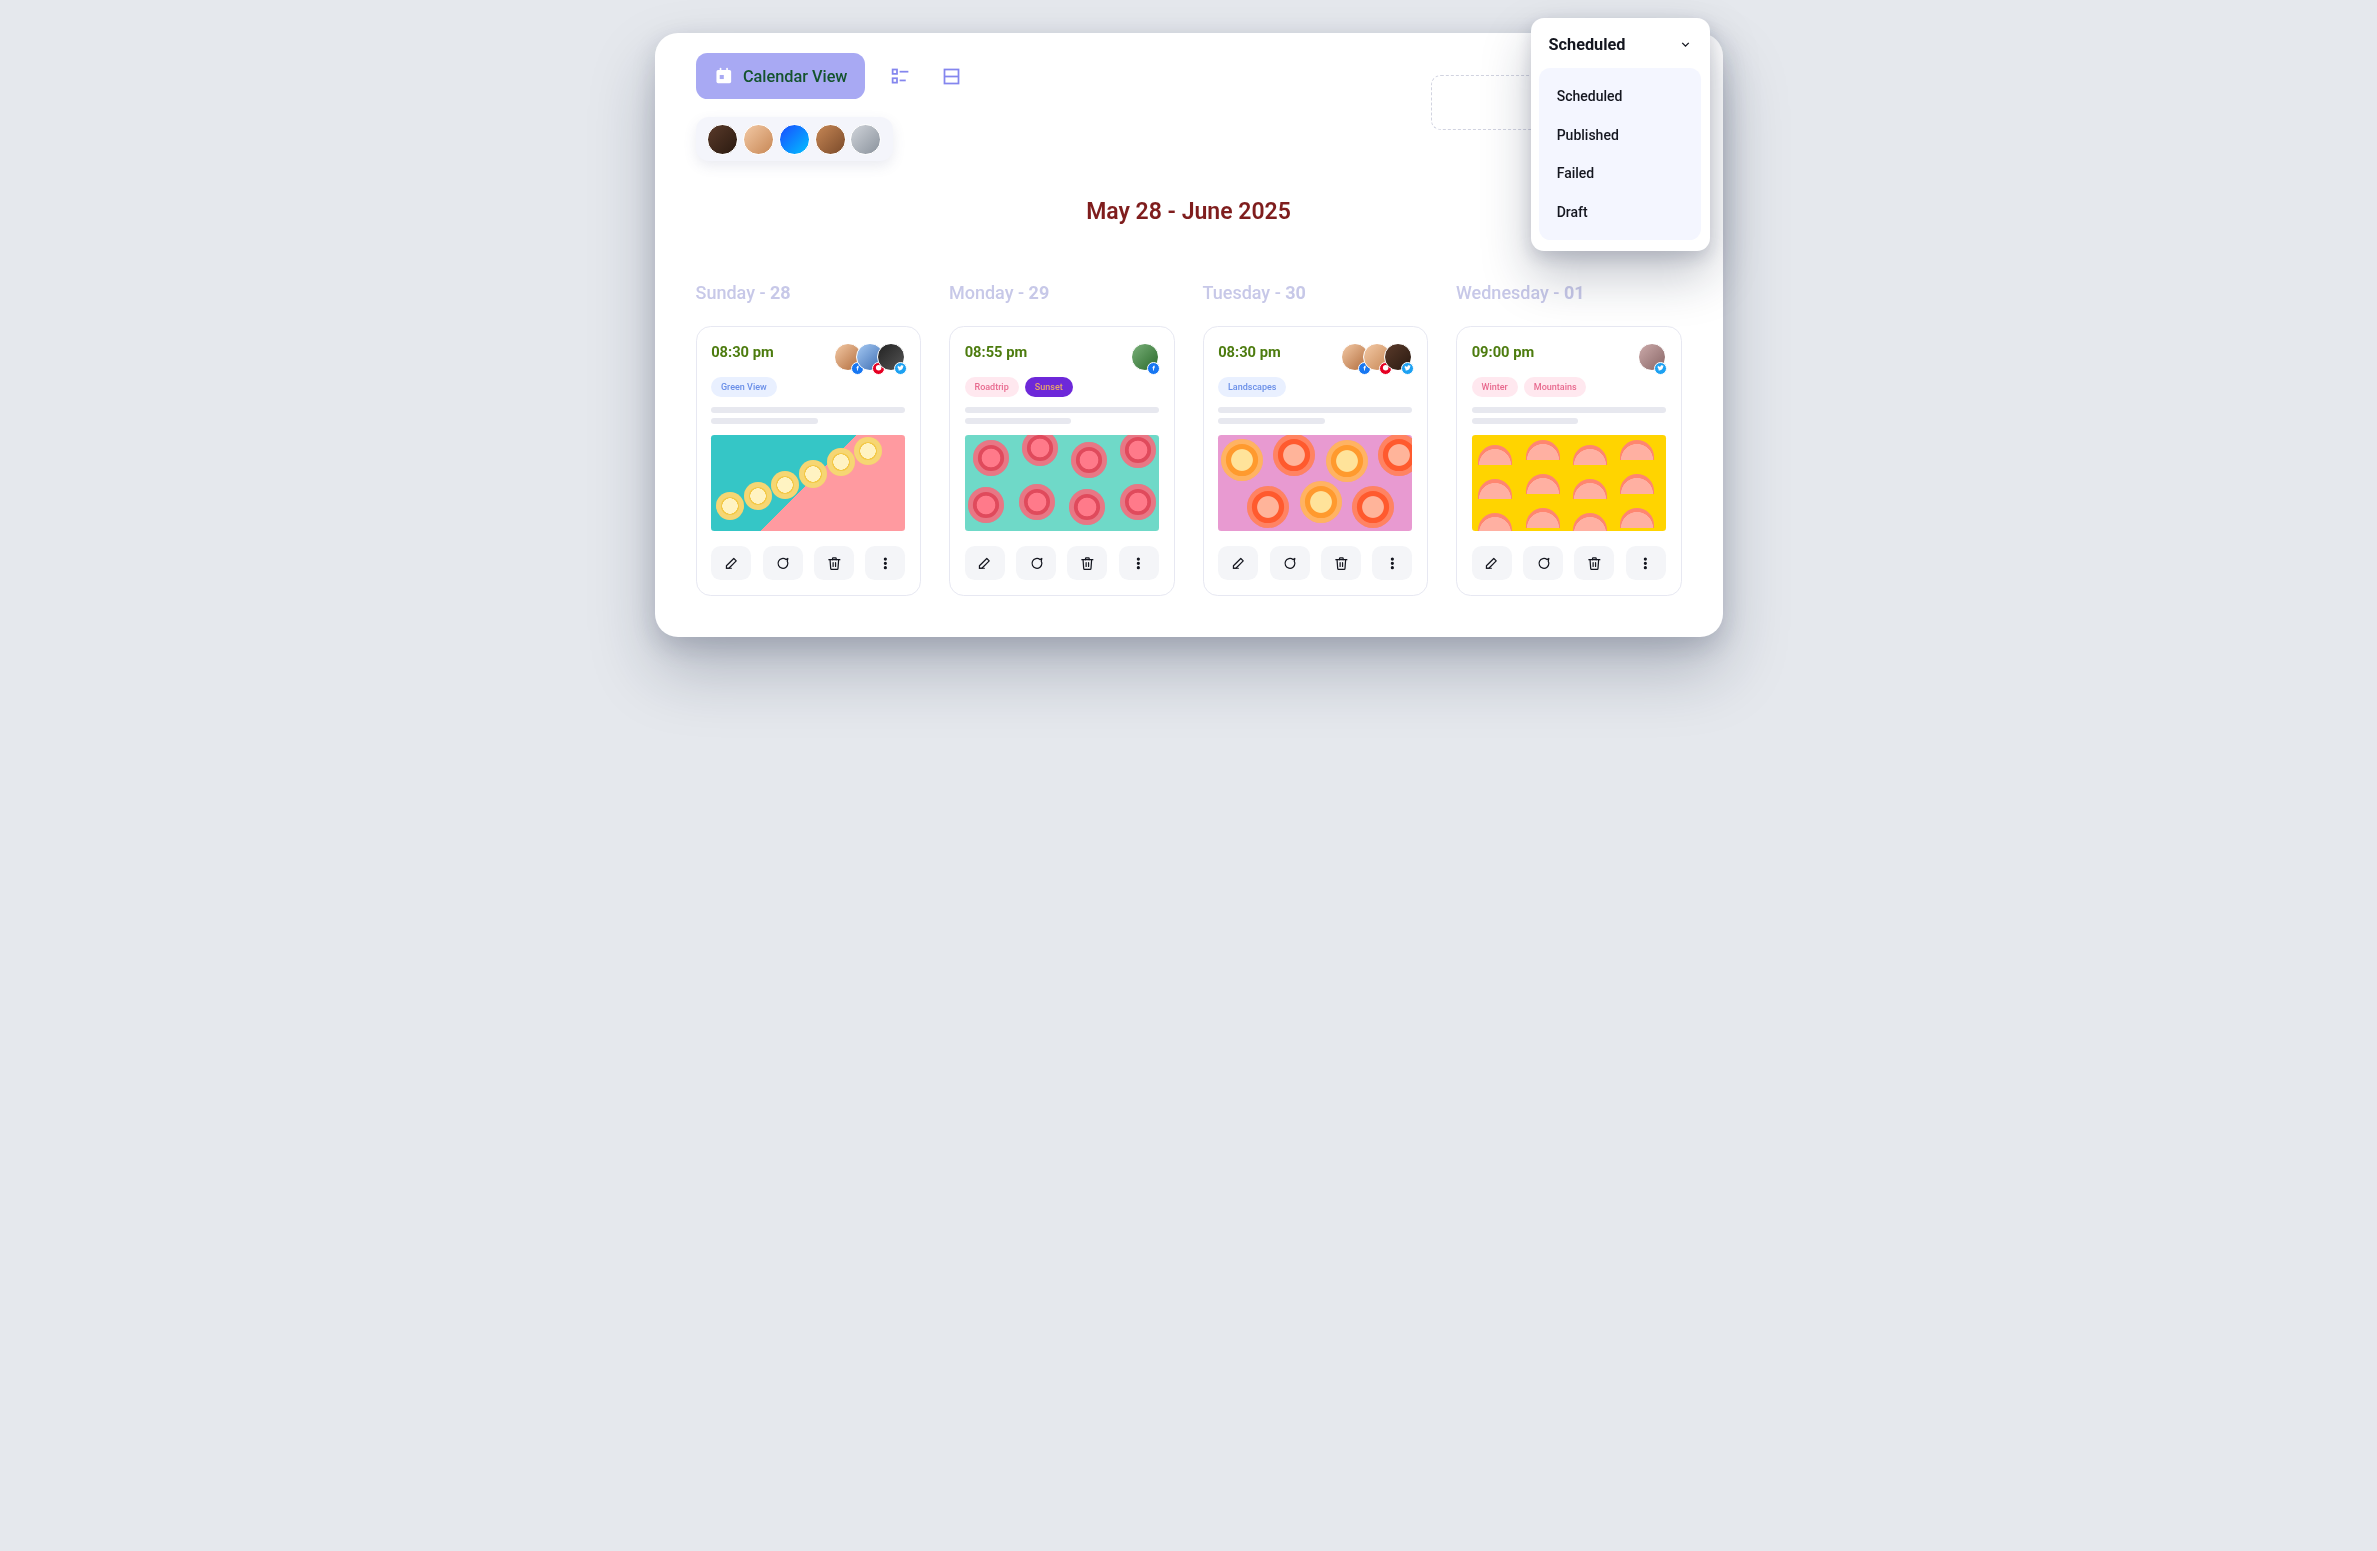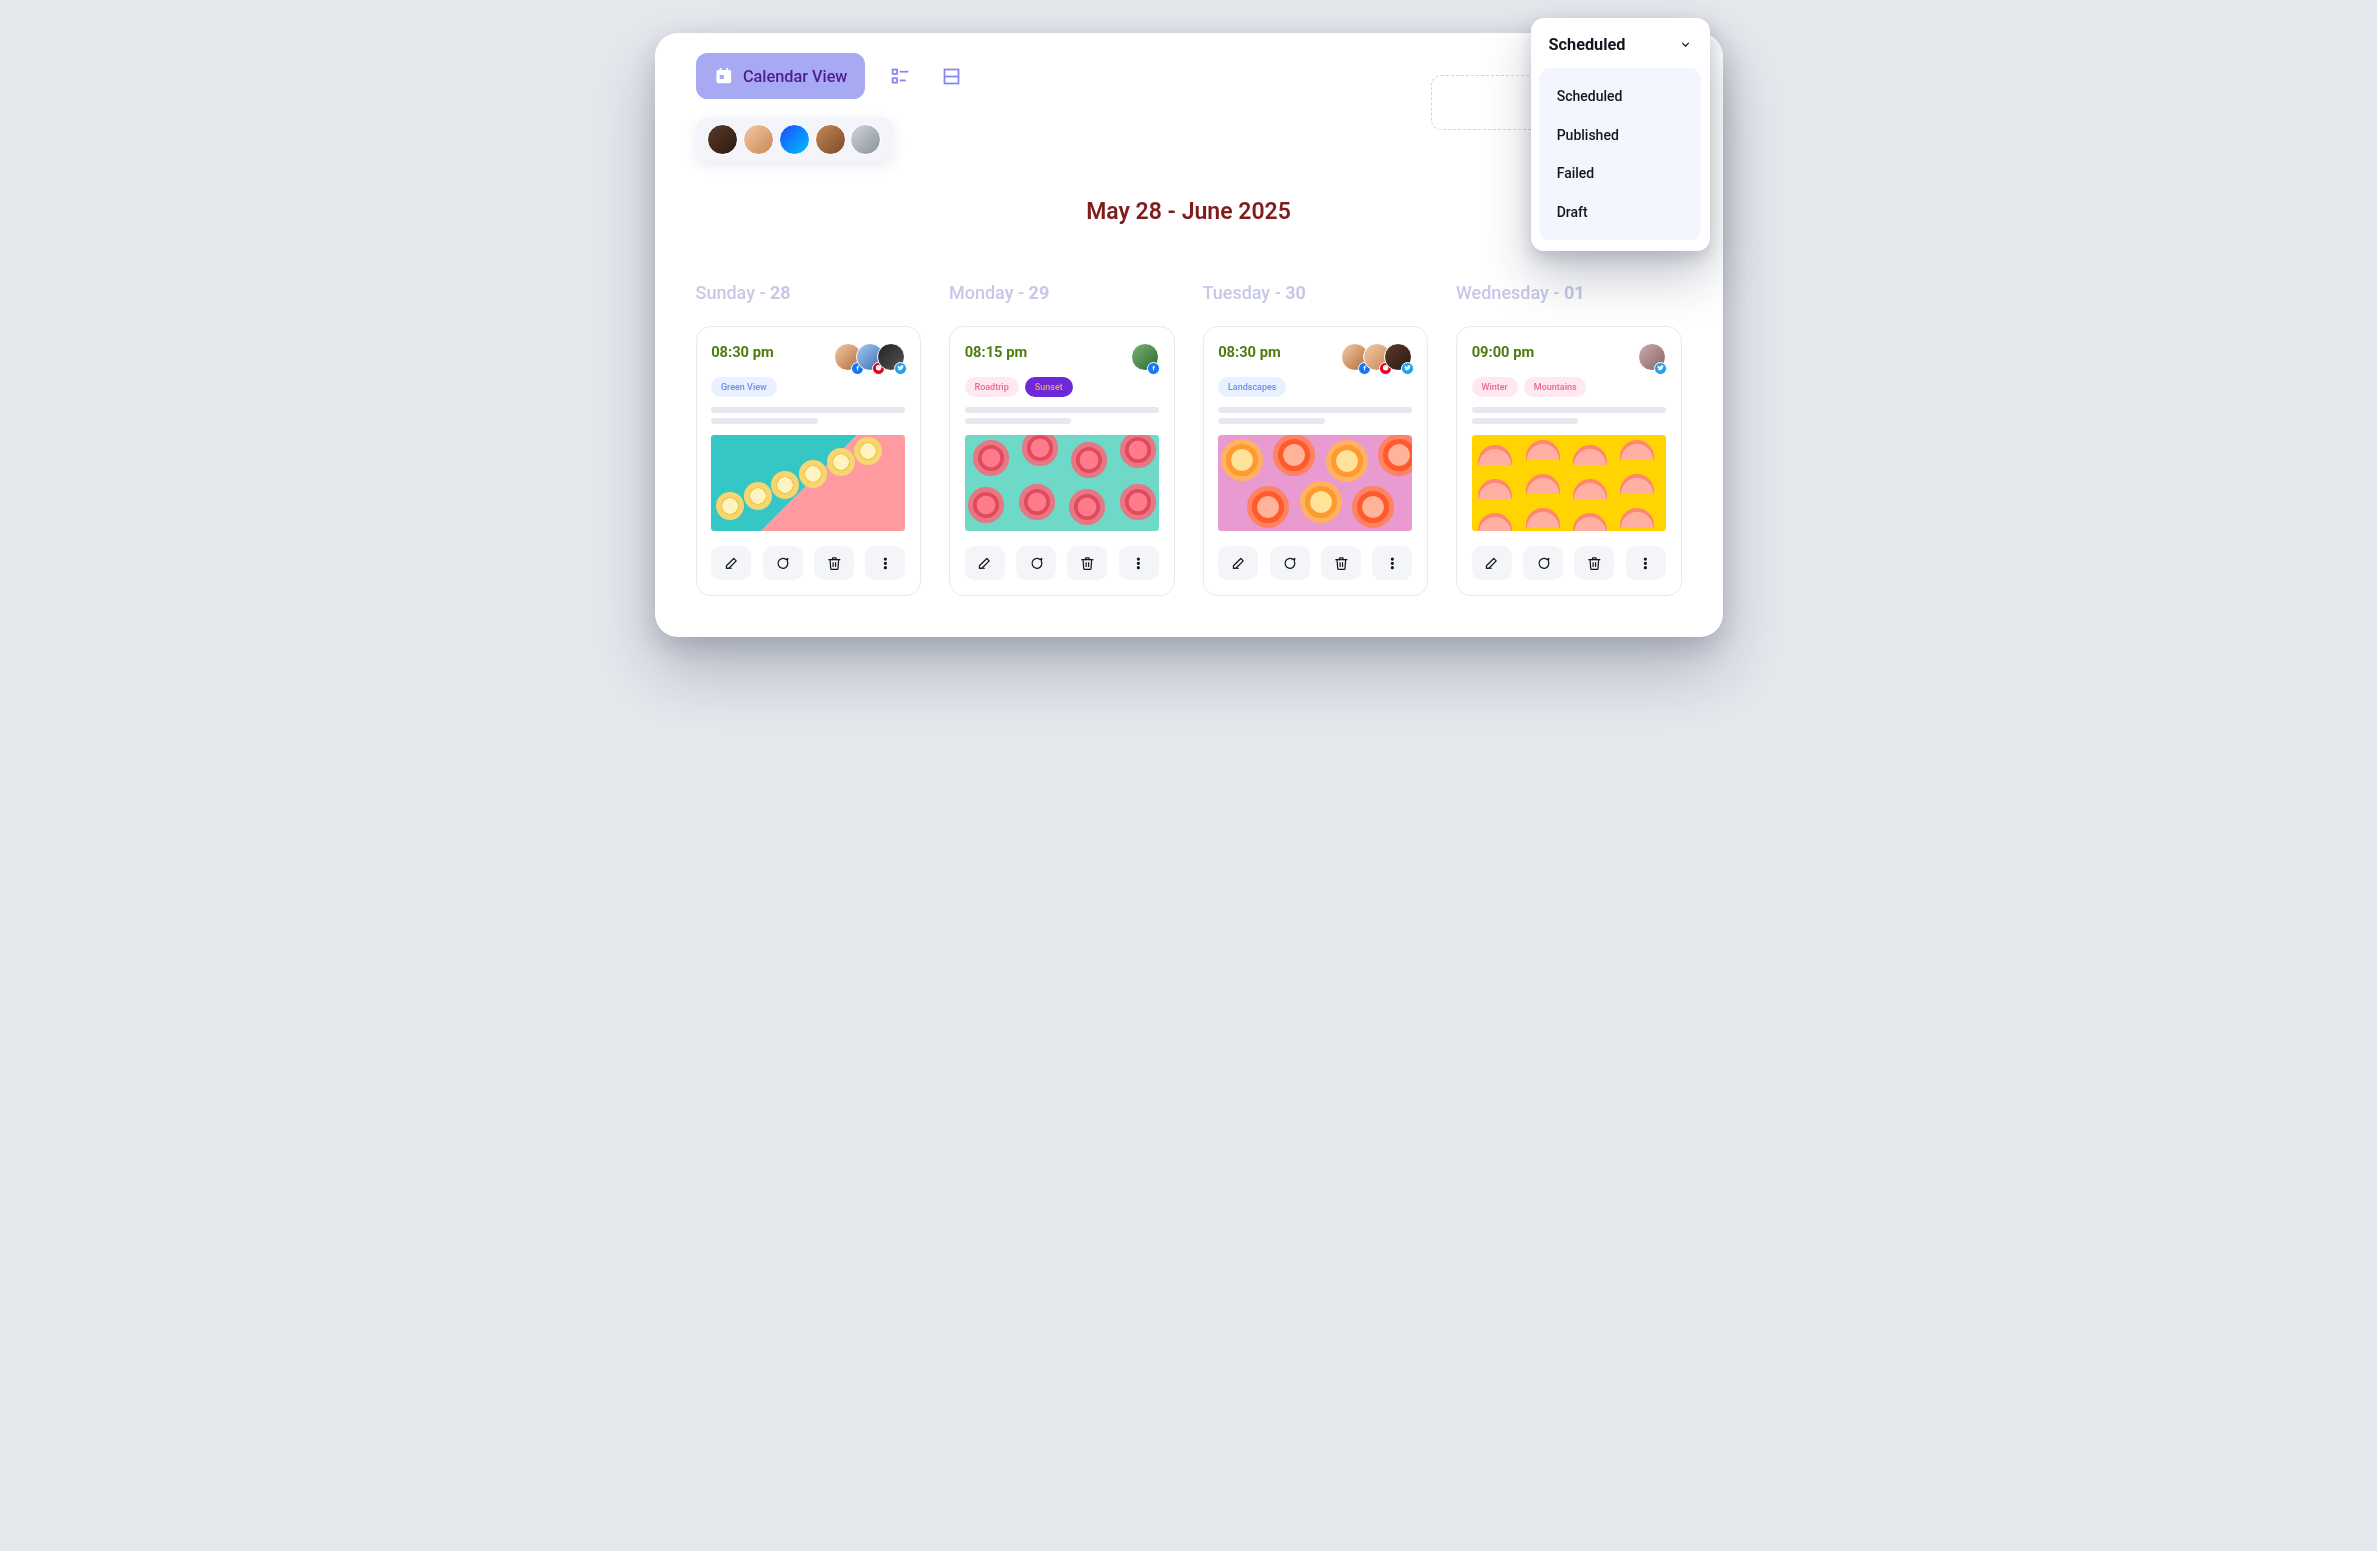--- a/index.html
+++ b/index.html
@@ -17,21 +17,21 @@
     border-radius: 23px;
     box-shadow: 0 33px 65px rgba(20,30,60,0.25), 0 8.2px 24.5px rgba(20,30,60,0.15);
     padding: 20px 41px 41px 41px;
     overflow: visible;
   }
 
   
   .toolbar { display:flex; align-items:center; gap:19.6px; }
   .calendar-btn {
     display:inline-flex; align-items:center; gap:9.8px;
-    background:#a8a9f3; color:#4c1d95;
+    background:#a8a9f3; color:#14532d;
     height:46px; padding:0 18px; border-radius:11.4px;
     font-size:16.3px; font-weight:500;
     cursor:pointer;
   }
   .calendar-btn svg { width:19.6px; height:19.6px; fill:#fff; }
   .view-icon-btn {
     width:31px; height:31px; display:flex; align-items:center; justify-content:center;
     color:#8486ee; cursor:pointer; border-radius:6.5px;
   }
   .view-icon-btn svg { width:21px; height:21px; stroke:#8486ee; fill:none; stroke-width:2; }
@@ -359,21 +359,21 @@
               <circle cx="12" cy="5" r="1.6" fill="#14161f"></circle>
               <circle cx="12" cy="12" r="1.6" fill="#14161f"></circle>
               <circle cx="12" cy="19" r="1.6" fill="#14161f"></circle>
             </svg>
           </div>
       </div>
     </div>
 
     <div class="card">
       <div class="card-top">
-        <div class="card-time">08:15 pm</div>
+        <div class="card-time">08:55 pm</div>
         <div class="card-avs">
           <span class="card-av-wrap">
               <span class="card-av g9"></span>
               <span class="net-badge nb-fb">
                 <svg viewBox="0 0 24 24">
                   <path d="M13 9h3V6h-3c-1.7 0-3 1.3-3 3v2H8v3h2v7h3v-7h2.5l.5-3H13V9z"></path>
                 </svg>
               </span>
             </span>
         </div>

